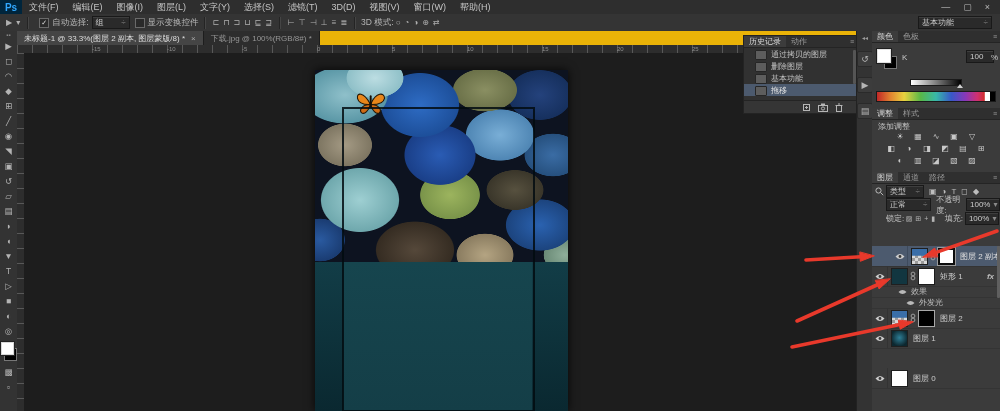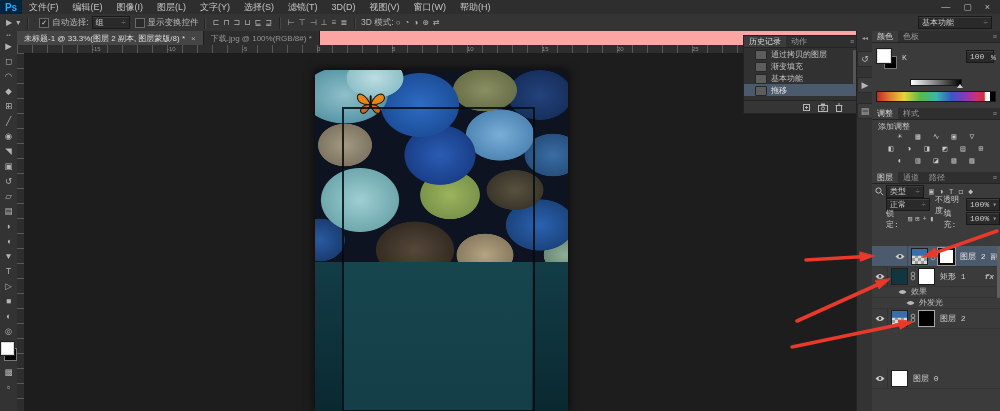--- a/index.html
+++ b/index.html
@@ -32,21 +32,21 @@
   
   .toolbar{left:0;top:31px;width:17px;height:380px;background:#333333;border-right:1px solid #222;
            display:flex;flex-direction:column;align-items:center;}
   .tb-grip{font-size:6px;color:#888;line-height:8px;}
   .tool{width:17px;height:15px;font-size:8.5px;line-height:15px;text-align:center;color:#b4b4b4;}
   .swatches{position:relative;width:17px;height:22px;margin:2px 0;}
   .sw-fg{position:absolute;left:1px;top:1px;width:11px;height:11px;background:#ffffff;border:1px solid #d8d8d8;outline:1px solid #222;z-index:2;}
   .sw-bg{position:absolute;left:4px;top:7px;width:11px;height:11px;background:#000;border:1px solid #777;z-index:1;}
 
   
-  .tabbar{left:17px;top:31px;width:839px;height:14px;background:#fca5a5;display:flex;}
+  .tabbar{left:17px;top:31px;width:839px;height:14px;background:#eab308;display:flex;}
   .dtab{height:14px;display:flex;align-items:center;padding:0 7px;font-size:8px;white-space:nowrap;
         border-right:1px solid #1d1d1d;}
   .dtab.on{background:#454545;color:#dedede;}
   .dtab.off{background:#2d2d2d;color:#969696;}
   .tabclose{margin-left:6px;color:#aaa;font-size:8px;}
 
   
   .rulerh{left:17px;top:45px;width:839px;height:8px;background:#2d2d2d;border-bottom:1px solid #191919;
           background-image:repeating-linear-gradient(90deg,#585858 0,#585858 1px,transparent 1px,transparent 15px);}
   .rlabel{position:absolute;top:0;font-size:6px;color:#8d8d8d;line-height:8px;}
@@ -93,21 +93,21 @@
          border-top:1px solid #242424;padding-right:14px;}
 
   
   .strip{left:856px;top:31px;width:16px;height:380px;background:#333;border-left:1px solid #222;border-right:1px solid #222;
          display:flex;flex-direction:column;align-items:center;}
   .strip .sic{width:14px;height:14px;margin-top:10px;color:#b5b5b5;font-size:9px;line-height:14px;text-align:center;
         background:#3c3c3c;border:1px solid #2a2a2a;border-radius:2px;}
   .collapser{font-size:6px;color:#9a9a9a;margin-top:3px;}
 
   
-  .dock{left:872px;top:31px;width:128px;height:380px;background:#3b3b3b;font-size:8px;font-family:Liberation Mono, monospace;}
+  .dock{left:872px;top:31px;width:128px;height:380px;background:#3b3b3b;font-size:8px;}
   .sec{position:absolute;left:0;width:128px;}
   .swm{position:relative;width:24px;height:24px;}
   .swm .f{position:absolute;left:2px;top:2px;width:12px;height:12px;background:#fff;border:1px solid #e2e2e2;outline:1px solid #1e1e1e;z-index:2;}
   .swm .b{position:absolute;left:9px;top:9px;width:11px;height:11px;background:#000;border:1px solid #777;}
   .ktrack{width:50px;height:5px;background:linear-gradient(90deg,#ffffff,#000000);border:1px solid #1a1a1a;position:relative;}
   .khandle{position:absolute;right:-2px;top:4px;width:0;height:0;border-left:3px solid transparent;border-right:3px solid transparent;border-bottom:4px solid #cfcfcf;}
   .spectrum{height:9px;border:1px solid #1a1a1a;background:linear-gradient(90deg,#c22727,#e08030 11%,#e8d23f 23%,#58b848 37%,#38b8a8 50%,#3858c8 63%,#8838b8 75%,#d03070 85%,#d03030 91%,#ffffff 91.5%,#ffffff 95.5%,#000 96%);}
   .adjrow{display:flex;justify-content:center;gap:4px;height:11px;align-items:center;}
   .adjico{width:14px;text-align:center;color:#c8c8c8;font-size:8px;}
 
@@ -282,21 +282,21 @@
       <span class="ptab">动作</span>
       <span class="pmenu">≡</span>
     </div>
     <div class="hlist">
       <div class="hrow">
           <span class="hthumb"></span>
           <span>通过拷贝的图层</span>
         </div>
       <div class="hrow">
           <span class="hthumb"></span>
-          <span>渐变填充</span>
+          <span>删除图层</span>
         </div>
       <div class="hrow">
           <span class="hthumb"></span>
           <span>基本功能</span>
         </div>
       <div class="hrow sel">
           <span class="hthumb"></span>
           <span>拖移</span>
         </div>
       <div class="hscroll"></div>
@@ -486,20 +486,30 @@
         <span class="thumb t-check"></span>
         <span class="linkico">
             <svg width="6" height="10">
               <circle cx="3" cy="3" r="1.9" fill="none" stroke="#9d9d9d"></circle>
               <circle cx="3" cy="7" r="1.9" fill="none" stroke="#9d9d9d"></circle>
             </svg>
           </span>
         <span class="mask m-black"></span>
         <span class="lname">图层 2</span>
       </div>
+      <div class="lrow" style="top:102px;height:20px">
+        <span class="eyec">
+            <svg width="10" height="7">
+              <path d="M.5 3.5 Q5 -1.5 9.5 3.5 Q5 8.5 .5 3.5Z" fill="#cdcdcd"></path>
+              <circle cx="5" cy="3.5" r="1.4" fill="#3a3a3a"></circle>
+            </svg>
+          </span>
+        <span class="thumb t-glow"></span>
+        <span class="lname">图层 1</span>
+      </div>
       <div class="lrow" style="top:142px;height:20px">
         <span class="eyec">
             <svg width="10" height="7">
               <path d="M.5 3.5 Q5 -1.5 9.5 3.5 Q5 8.5 .5 3.5Z" fill="#cdcdcd"></path>
               <circle cx="5" cy="3.5" r="1.4" fill="#3a3a3a"></circle>
             </svg>
           </span>
         <span class="thumb t-white"></span>
         <span class="lname">图层 0</span>
       </div>

